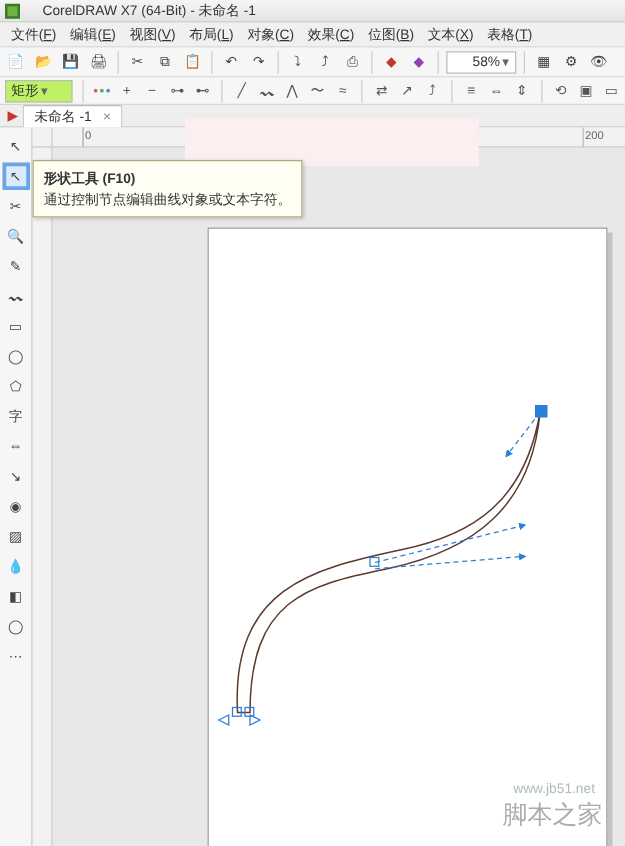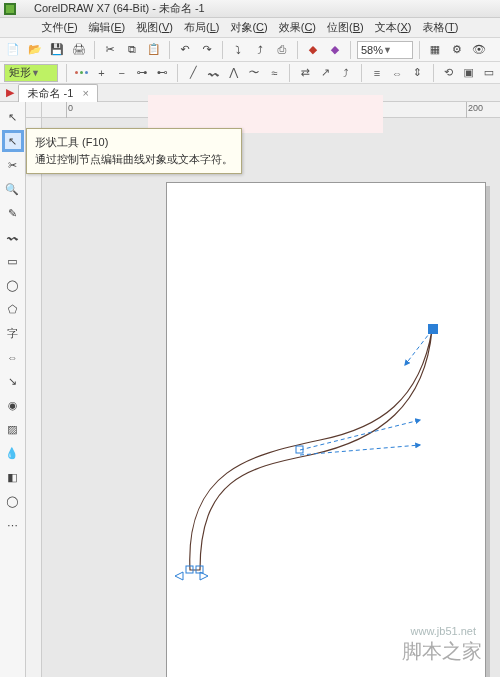--- a/index.html
+++ b/index.html
@@ -1,27 +1,27 @@
 <!DOCTYPE html>
 <html><head>
 <meta charset="utf-8">
 <style>
   * { box-sizing: border-box; margin: 0; padding: 0; }
   html, body { width: 500px; height: 677px; overflow: hidden; }
   body { font-family: "Microsoft YaHei", Tahoma, sans-serif; font-size: 11px; background: #e6e6e6; color: #333; }
   .titlebar { height: 18px; background: linear-gradient(#f5f5f5,#e4e4e4); display: flex; align-items: center; padding: 0 4px; border-bottom: 1px solid #ccc; gap: 14px; }
   .titlebar .logo { width: 12px; height: 12px; background: #3a7a2a; margin-right: 4px; position: relative; }
   .titlebar .logo::after { content:""; position:absolute; inset:2px; background:#6db33f; }
-  .menubar { height: 20px; background: #f0f0f0; display: flex; align-items: center; padding: 0 4px; gap: 1px; border-bottom: 1px solid #d6d6d6; justify-content: center; }
+  .menubar { height: 20px; background: #f0f0f0; display: flex; align-items: center; padding: 0 4px; gap: 1px; border-bottom: 1px solid #d6d6d6; }
   .menubar .item { padding: 2px 5px; cursor: default; }
   .menubar .acc { text-decoration: underline; }
   .toolbar { height: 24px; background: #f6f6f6; display: flex; align-items: center; padding: 0 4px; gap: 4px; border-bottom: 1px solid #d6d6d6; overflow:hidden; }
   .tbtn { width: 18px; height: 18px; display:flex; align-items:center; justify-content:center; border:1px solid transparent; border-radius:2px; color:#444; }
   .sep { width:1px; height:18px; background:#ccc; margin:0 2px; }
-  .zoombox { height:18px; width:56px; border:1px solid #bbb; background:#fff; font-size:11px; padding:0 3px; display:flex; align-items:center; justify-content:flex-start; }
+  .zoombox { height:18px; width:56px; border:1px solid #bbb; background:#fff; font-size:11px; padding:0 3px; display:flex; align-items:center; justify-content:flex-end; }
   .zoombox .arrow { font-size:9px; color:#666; }
   .proprow { height: 22px; background:#f6f6f6; display:flex; align-items:center; padding:0 4px; gap:6px; border-bottom:1px solid #d6d6d6; }
   .shapesel { height:18px; width:60px; border:1px solid #bbb; background:#bef264; display:flex; align-items:center; justify-content:flex-start; padding:0 4px; }
   .shapesel .arrow { font-size:9px; color:#666; }
   .sbtn { width:16px; height:16px; display:flex; align-items:center; justify-content:center; color:#555; font-size:11px; }
   .dots3 { display:flex; gap:2px; }
   .dots3 span { width:3px; height:3px; background:#c65; border-radius:50%; }
   .dots3 span:nth-child(2){ background:#5a5; }
   .dots3 span:nth-child(3){ background:#58c; }
   .tabstrip { height:18px; background:#eee; display:flex; align-items:center; padding:0 6px; border-bottom:1px solid #ccc; }
@@ -32,21 +32,21 @@
   .tick-h.lbl::after { content:attr(data-v); position:absolute; top:1px; left:2px; font-size:9px; color:#666; }
   .ruler-v { position:absolute; left:26px; top:118px; bottom:0; width:16px; background:#f2f2f2; border-right:1px solid #ccc; z-index:2; }
   .corner { position:absolute; left:26px; top:102px; width:16px; height:16px; background:#f2f2f2; border-right:1px solid #ccc; border-bottom:1px solid #ccc; z-index:3; }
   .workarea { position:absolute; left:26px; right:0; top:102px; bottom:0; background:#e8e8e8; z-index:1; }
   .page { position:absolute; left:140px; top:80px; width:320px; height:560px; background:#fff; border:1px solid #999; box-shadow:4px 4px 0 #c3c3c3; }
   .toolbox { position:absolute; left:0; top:102px; bottom:0; width:26px; background:#f6f6f6; border-right:1px solid #ccc; display:flex; flex-direction:column; align-items:center; padding-top:4px; z-index:5; }
   .tool { width:22px; height:22px; margin-bottom:2px; display:flex; align-items:center; justify-content:center; color:#444; border:1px solid transparent; }
   .tool.sel { background:#dbeafd; border-color:#6aa6e6; }
   .highlight { border:3px solid #e33; }
   .tooltip { position:absolute; left:26px; top:128px; background:#fffef3; border:1px solid #b0a97e; padding:6px 8px; font-size:11px; color:#333; z-index:10; box-shadow:1px 1px 3px rgba(0,0,0,.2); }
-  .tooltip .tt-title { font-weight:normal; margin-bottom:2px; }
+  .tooltip .tt-title { font-weight:bold; margin-bottom:2px; }
   .wm { position:absolute; right:18px; bottom:12px; font-size:20px; color:#888; font-family:"Microsoft YaHei"; z-index:6; opacity:.7; }
   .wm2 { position:absolute; right:24px; bottom:40px; font-size:11px; color:#9aa; z-index:6; opacity:.8; }
   svg.curve { position:absolute; left:0; top:0; }
   .pinkblock { position:absolute; left:148px; top:95px; width:235px; height:38px; background:#fdeeef; z-index:4; }
 </style>
 </head>
 <body>
 
 <div class="titlebar">
   <span class="logo"></span>

